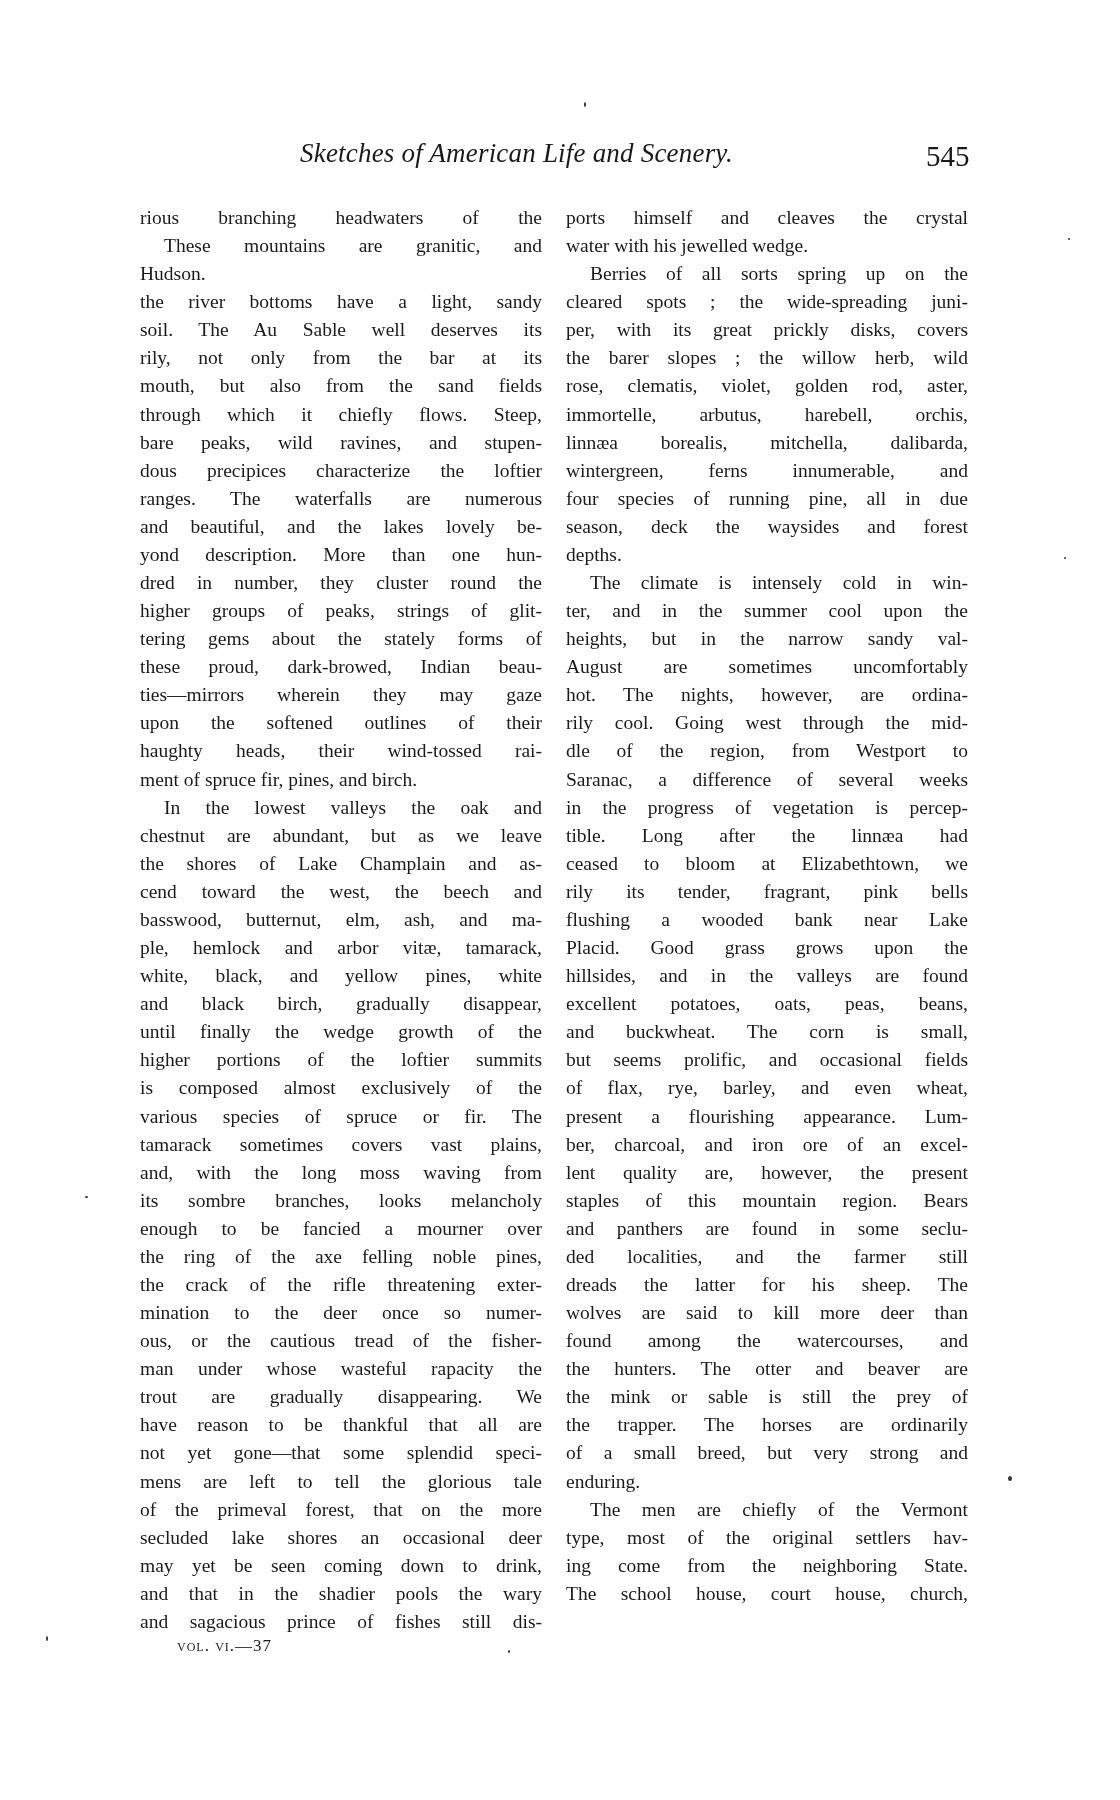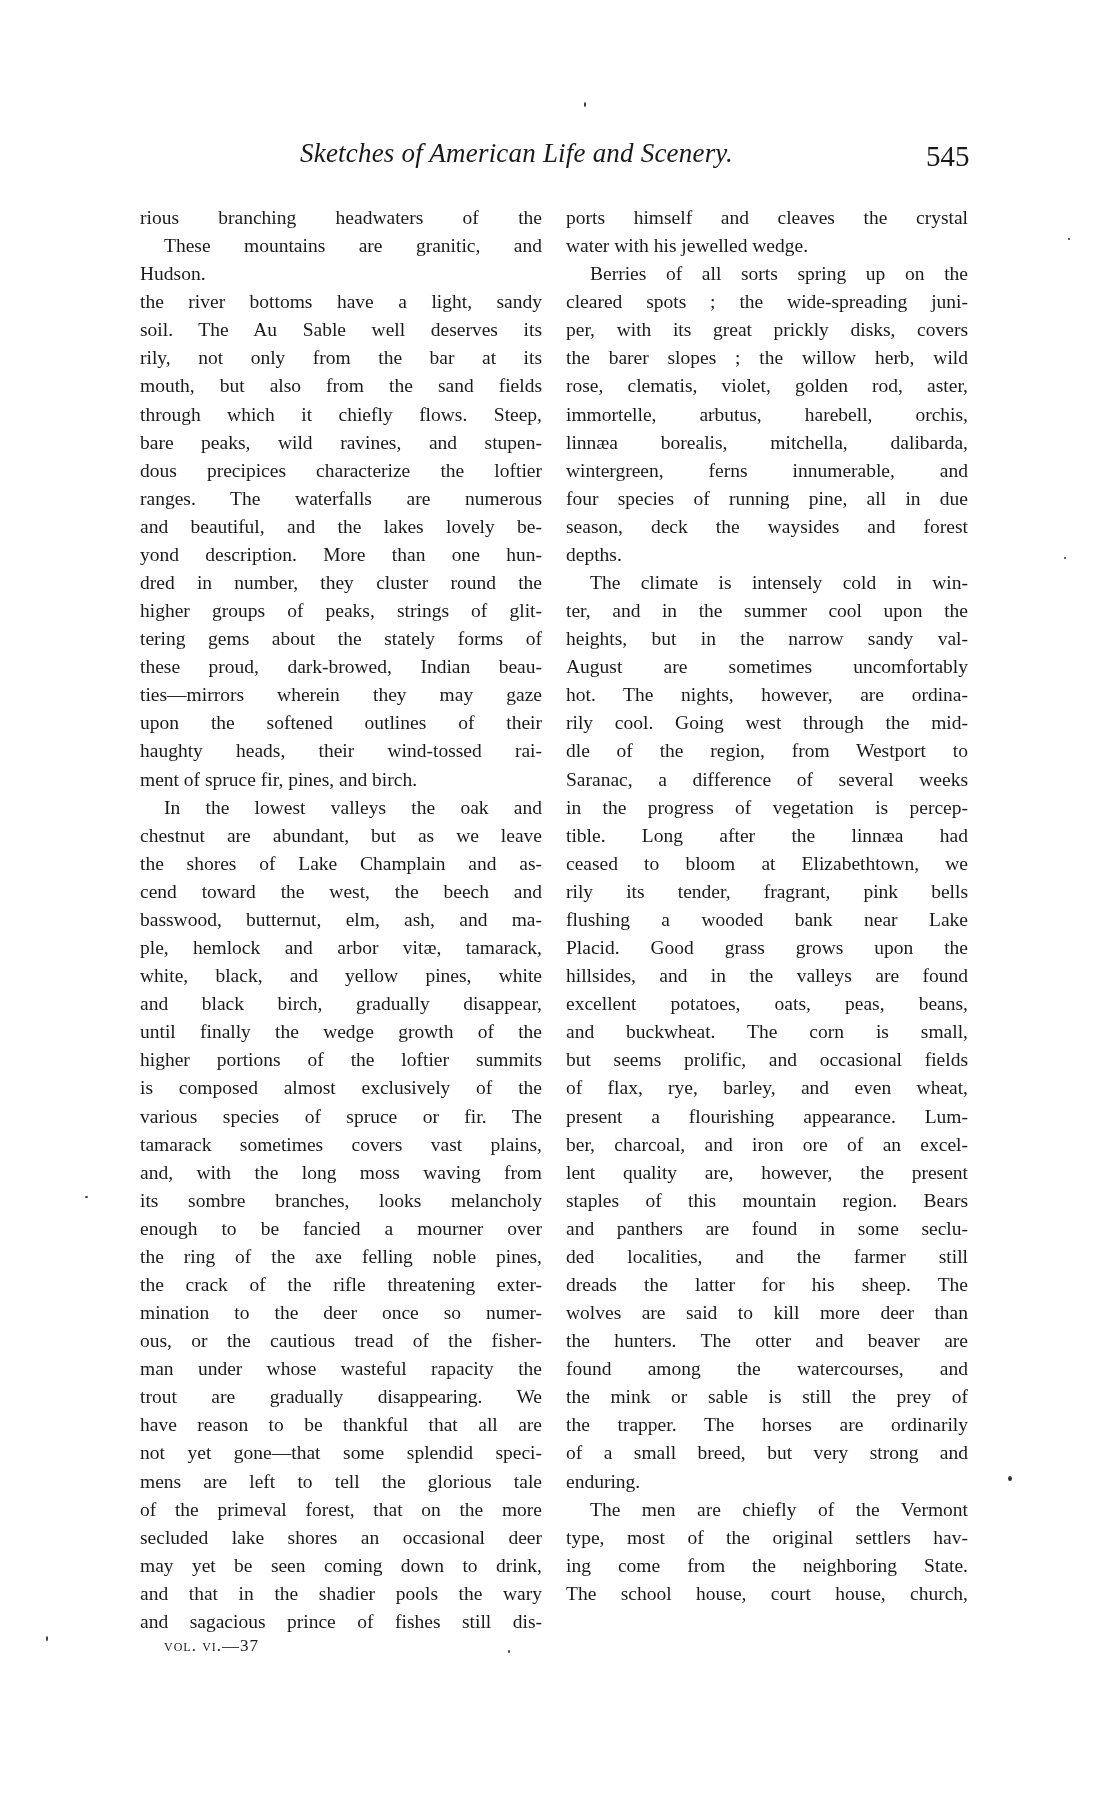--- a/index.html
+++ b/index.html
@@ -9,21 +9,21 @@
   .running-head { position: absolute; top: 138px; left: 300px; width: 500px;
                   font-style: italic; font-size: 27px; letter-spacing: 0.2px; white-space: nowrap; }
   .page-number { position: absolute; top: 140px; left: 926px; font-size: 29px; text-align: center; }
   .column { position: absolute; top: 204px; width: 402px; }
   .col-left { left: 140px; }
   .col-right { left: 566px; }
   .line { height: 28.08px; line-height: 28.08px; font-size: 19.5px; white-space: nowrap;
           text-align: justify; text-align-last: justify; overflow: hidden; }
   .line.last { text-align: left; text-align-last: left; }
   .line.indent { padding-left: 24px; }
-  .footer-sig { position: absolute; top: 1636px; left: 164px; font-size: 17px; letter-spacing: 1px; }
+  .footer-sig { position: absolute; top: 1636px; left: 177px; font-size: 17px; letter-spacing: 1px; }
   .footer-sig .sc { font-variant: small-caps; }
   .speck { position: absolute; background: #333; border-radius: 50%; }
 </style>
 </head>
 <body>
 
 <div class="page">
   <div class="running-head">Sketches of American Life and Scenery.</div>
   <div class="page-number">545</div>
 
@@ -114,22 +114,22 @@
       <div class="line">but seems prolific, and occasional fields</div>
       <div class="line">of flax, rye, barley, and even wheat,</div>
       <div class="line">present a flourishing appearance.  Lum-</div>
       <div class="line">ber, charcoal, and iron ore of an excel-</div>
       <div class="line">lent quality are, however, the present</div>
       <div class="line">staples of this mountain region.  Bears</div>
       <div class="line">and panthers are found in some seclu-</div>
       <div class="line">ded localities, and the farmer still</div>
       <div class="line">dreads the latter for his sheep.  The</div>
       <div class="line">wolves are said to kill more deer than</div>
+      <div class="line">found among the watercourses, and</div>
       <div class="line">the hunters.  The otter and beaver are</div>
-      <div class="line">found among the watercourses, and</div>
       <div class="line">the mink or sable is still the prey of</div>
       <div class="line">the trapper.  The horses are ordinarily</div>
       <div class="line">of a small breed, but very strong and</div>
       <div class="line last">enduring.</div>
       <div class="line indent">The men are chiefly of the Vermont</div>
       <div class="line">type, most of the original settlers hav-</div>
       <div class="line">ing come from the neighboring State.</div>
       <div class="line">The school house, court house, church,</div>
     </div>
 

